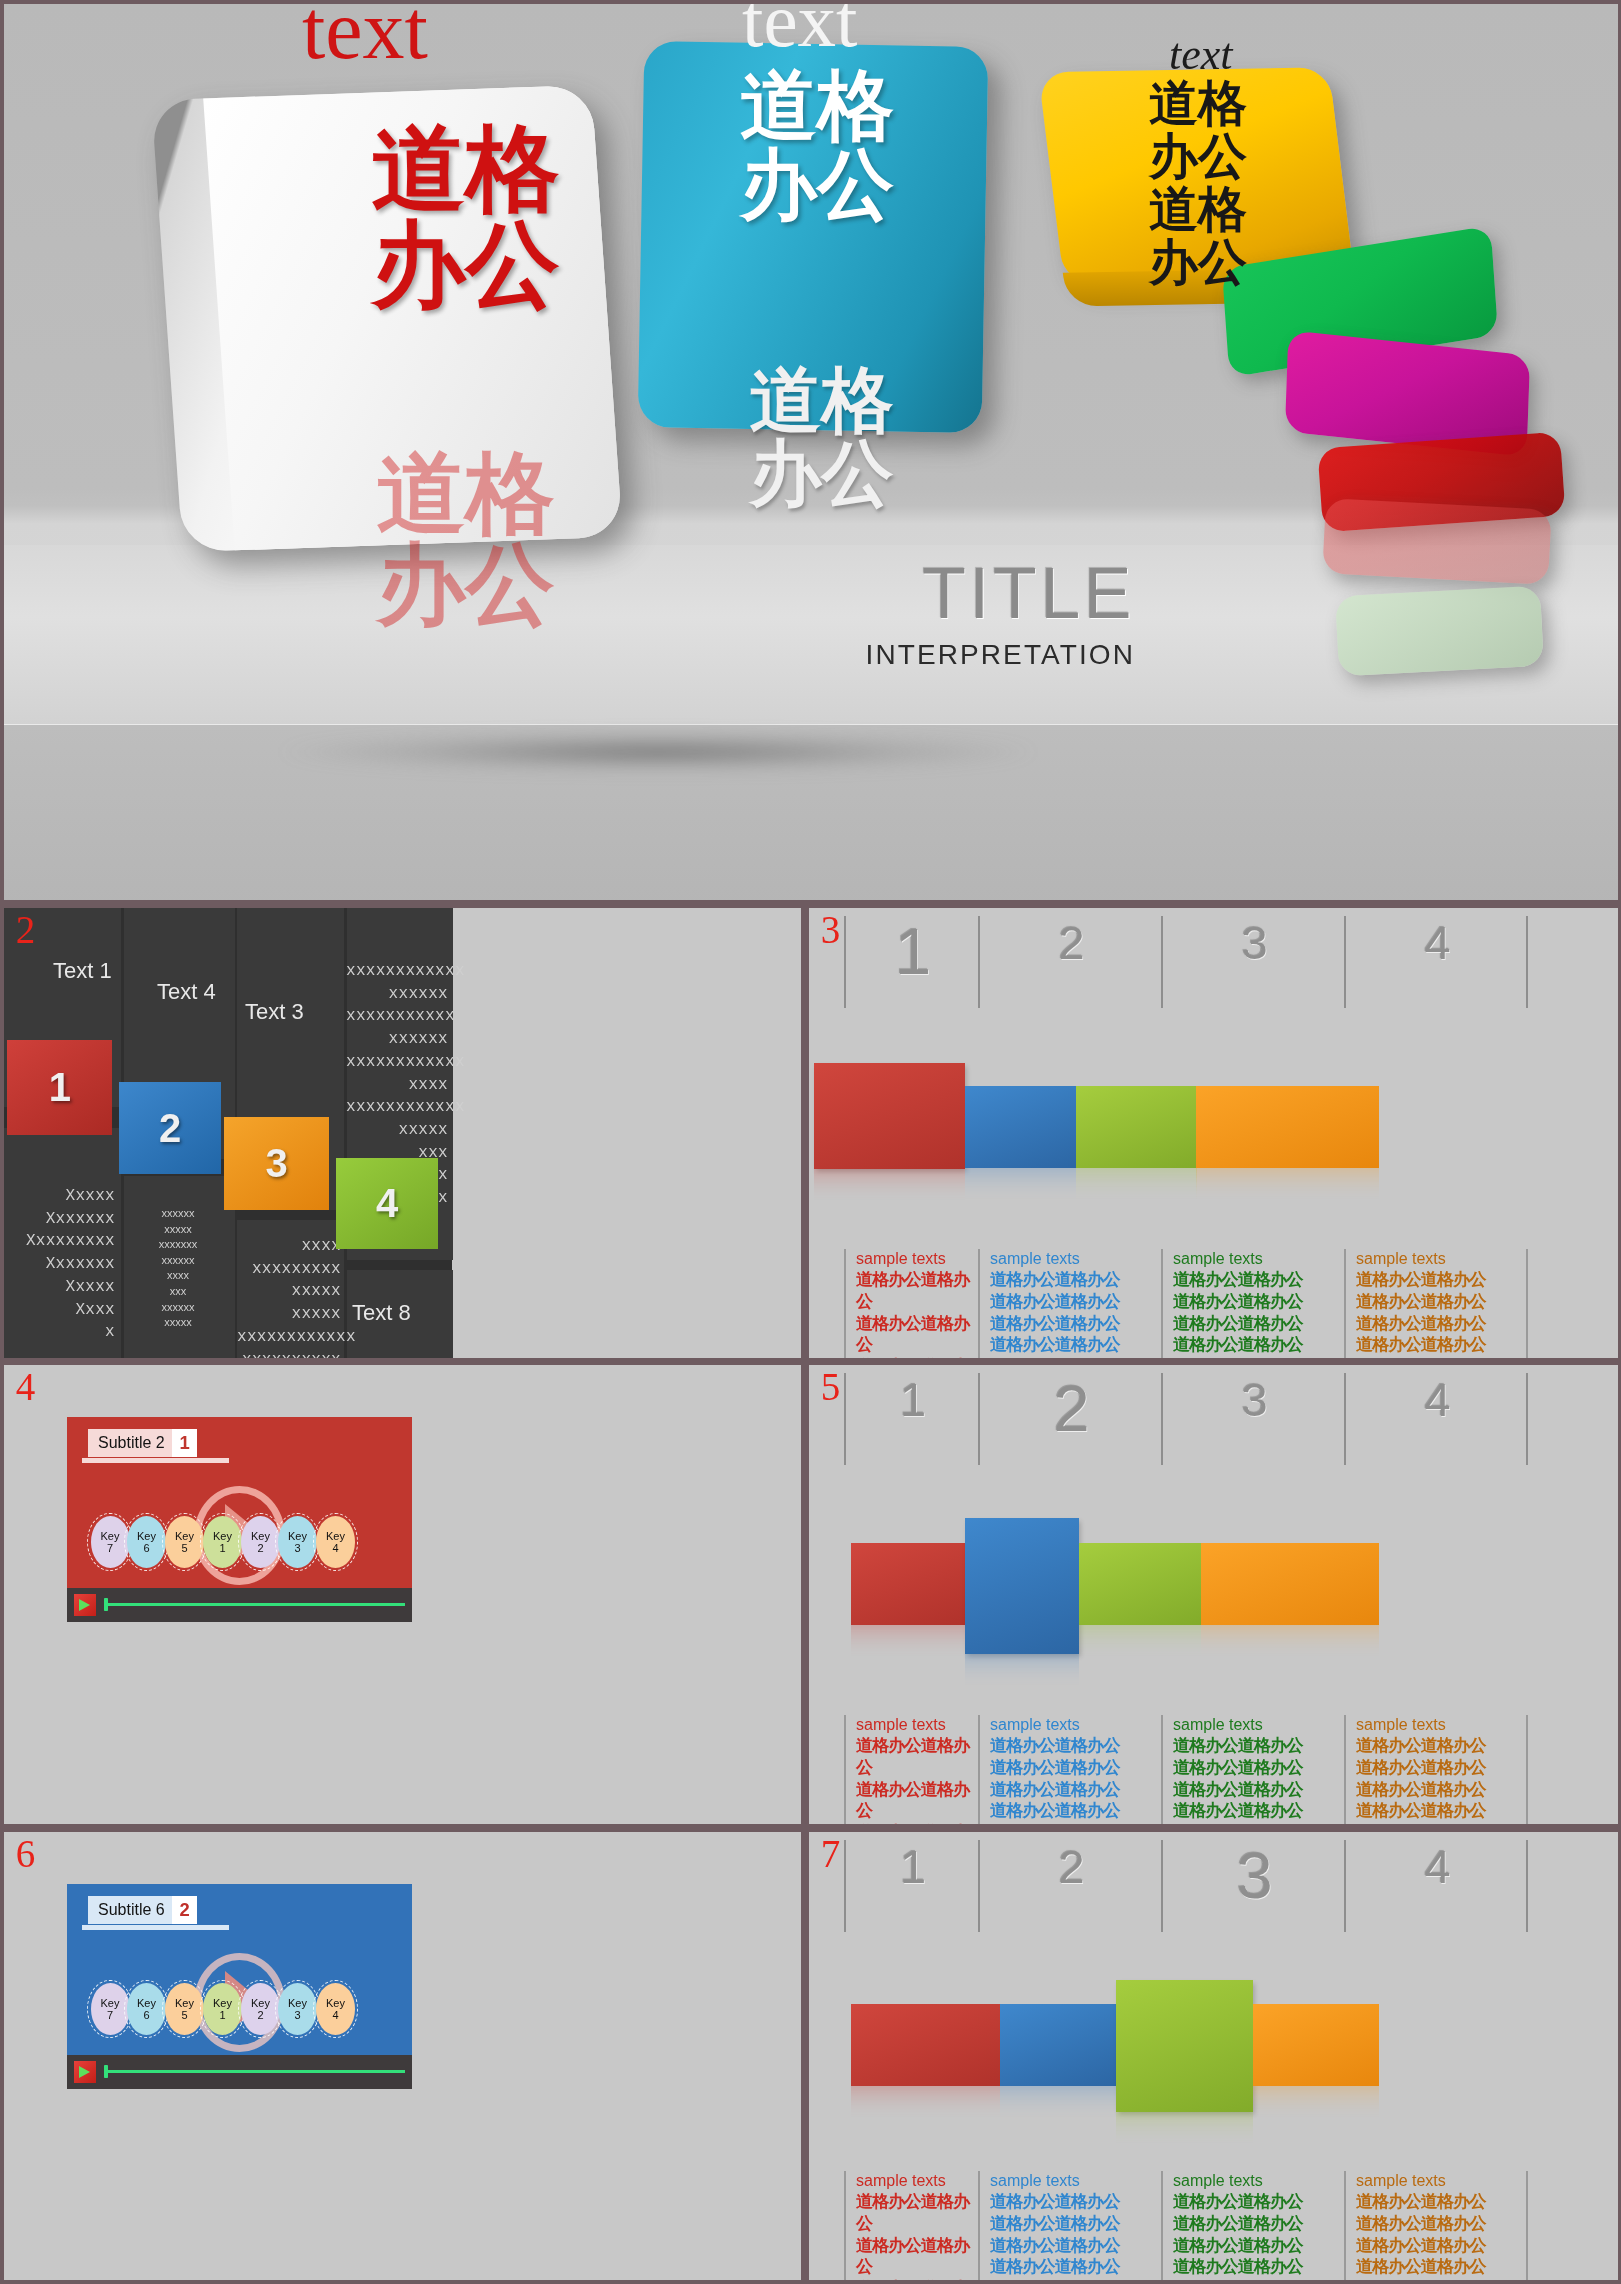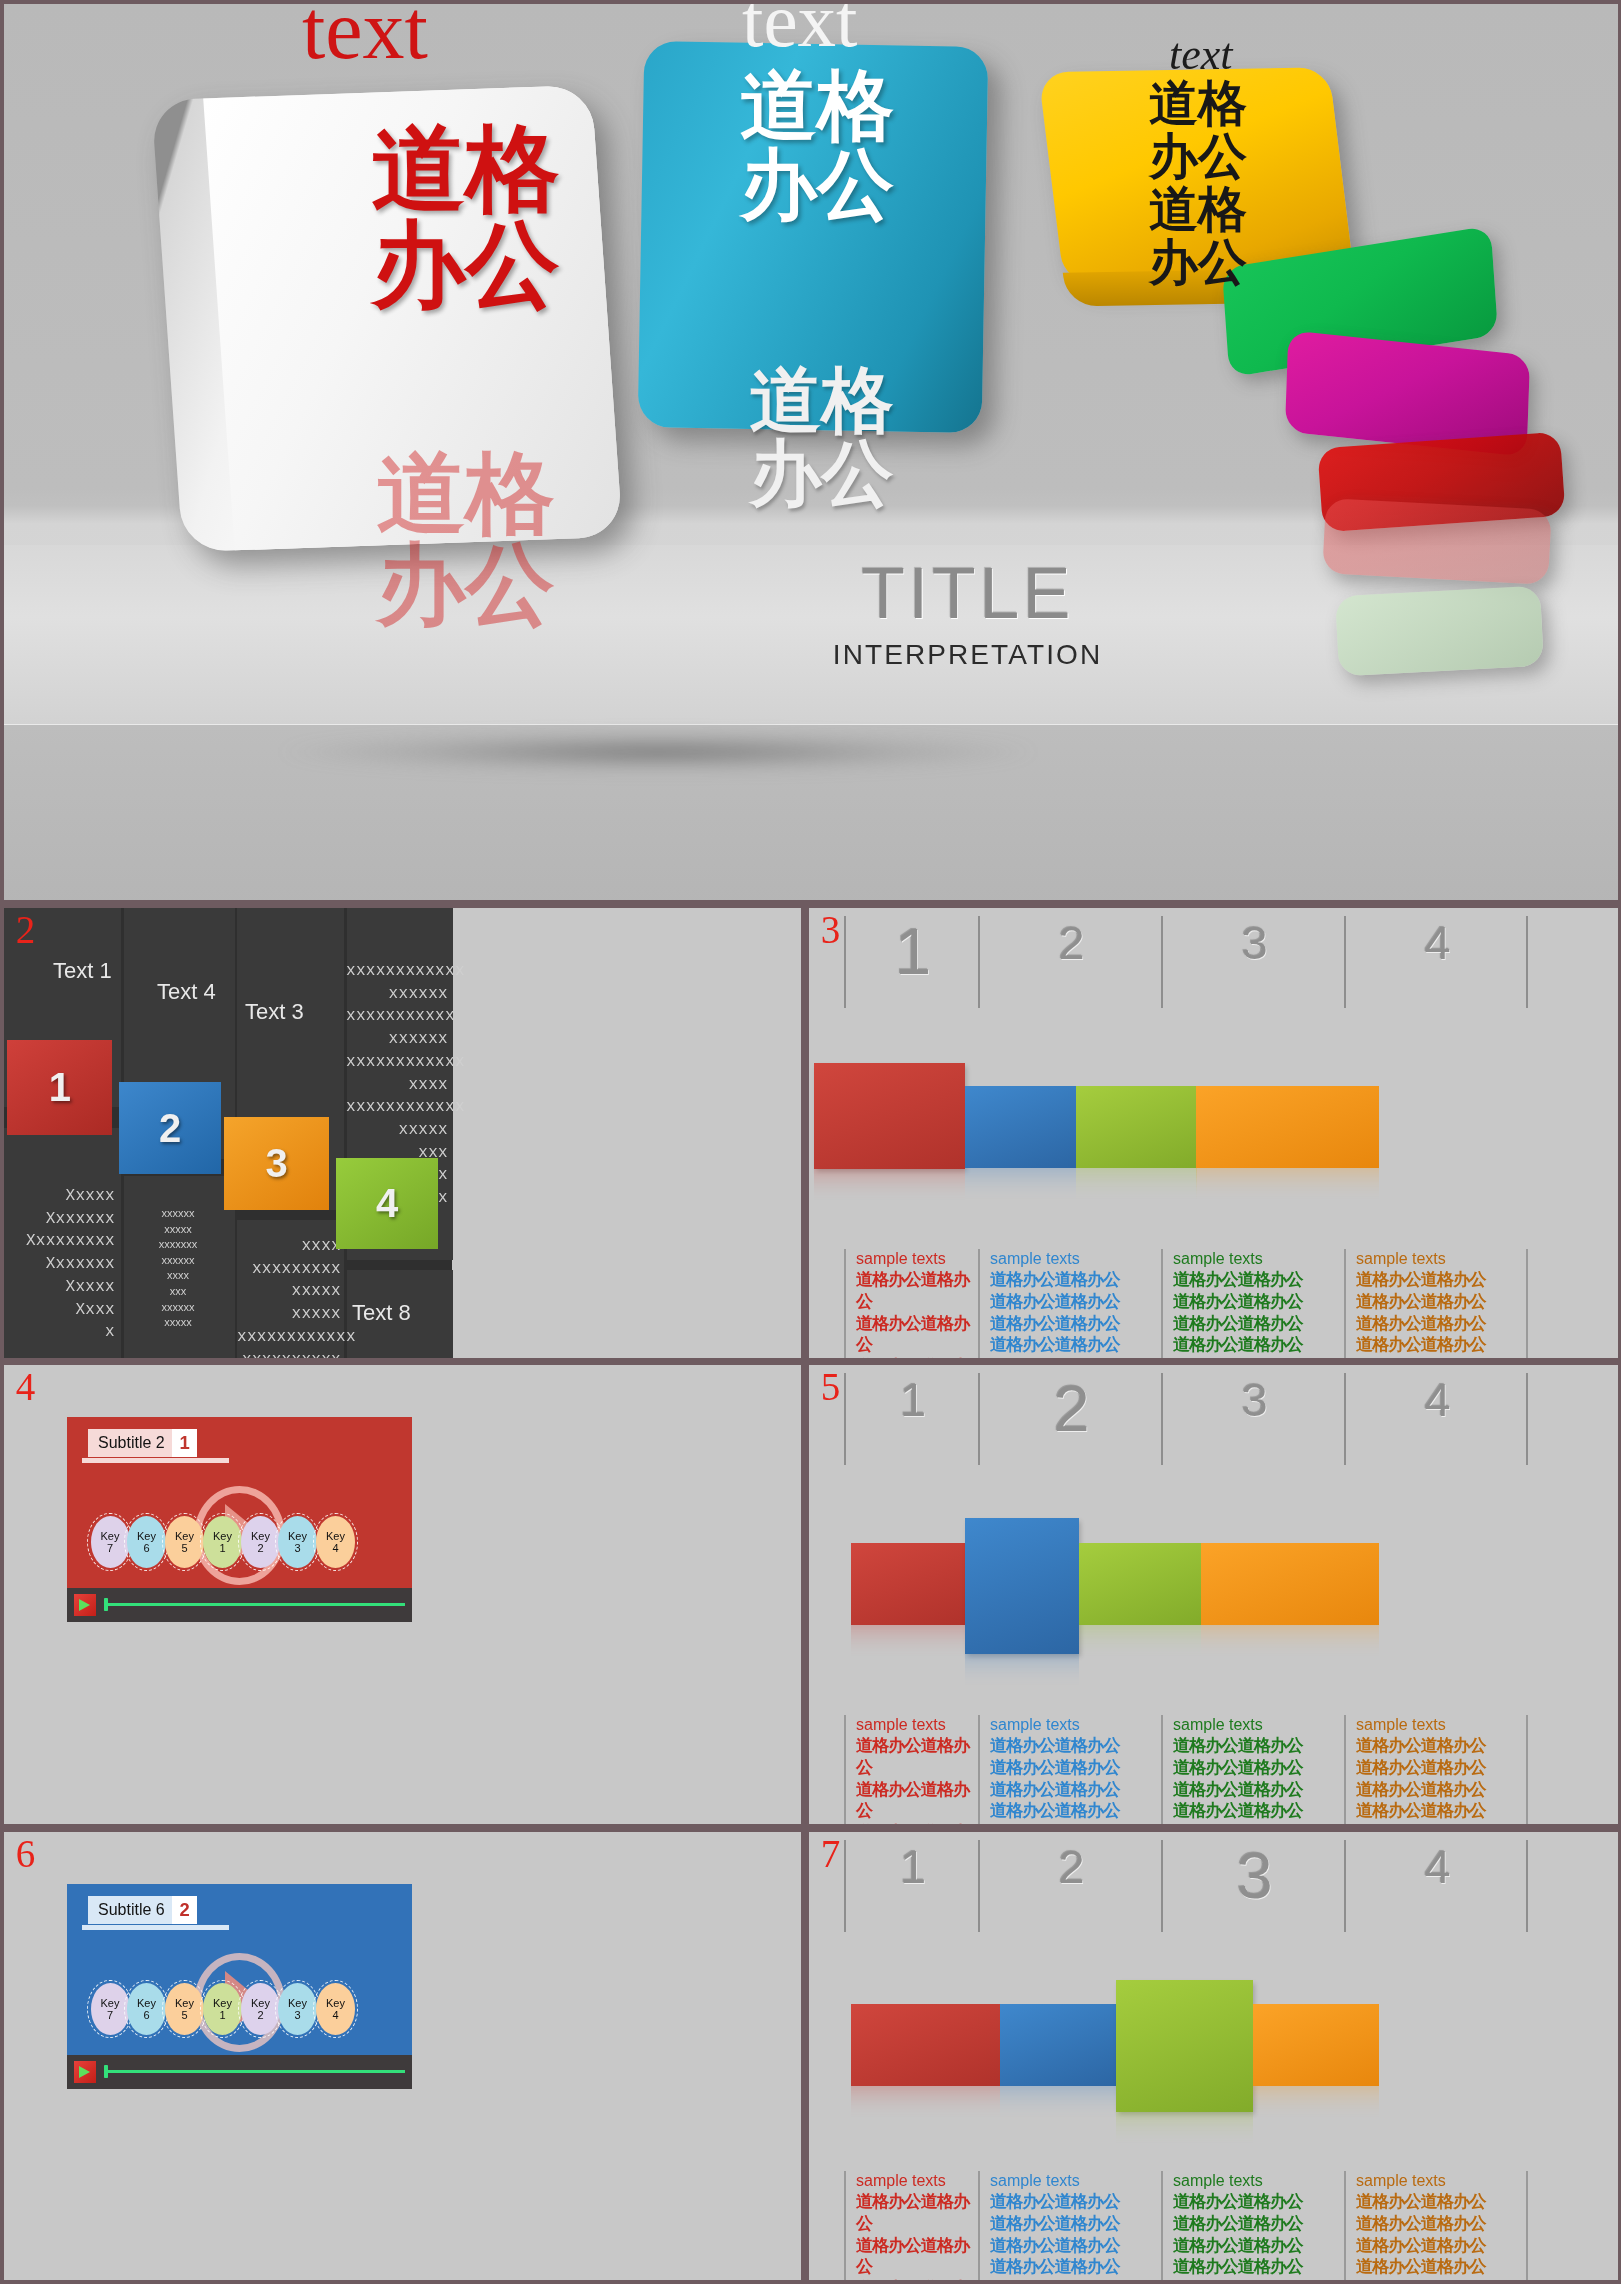--- a/index.html
+++ b/index.html
@@ -10,21 +10,21 @@
   .slide{position:absolute;background:#c8c8c8;border:4.2px solid #6e5b60;box-sizing:border-box;overflow:hidden;}
   .snum{position:absolute;left:11.7px;top:1.7px;font-size:39px;color:#e8231a;font-weight:400;line-height:1;font-family:"Liberation Serif",serif;z-index:40;}
 
   
   #hero{left:0;top:0;width:1622px;height:904px;background:linear-gradient(180deg,#b9b9b9 0%,#bdbdbd 54%,#c0c0c0 56%,#d4d4d4 58%,#d9d9d9 78%,#c4c4c4 82%,#bfbfbf 100%);}
   .hero-band{position:absolute;left:0;top:541px;width:100%;height:180px;background:linear-gradient(180deg,#d8d8d8 0%,#e0e0e0 40%,#d2d2d2 100%);box-shadow:0 -0.8px 0 rgba(255,255,255,.7) inset;}
   .hero-floor{position:absolute;left:0;top:721px;width:100%;height:183px;background:linear-gradient(180deg,#bdbdbd 0%,#b5b5b5 100%);}
   .hero-shadow{position:absolute;left:277px;top:728px;width:754px;height:40px;border-radius:50%;
     background:radial-gradient(ellipse at center,rgba(70,70,70,.55) 0%,rgba(120,120,120,.25) 45%,rgba(150,150,150,0) 72%);filter:blur(7.5px);}
 
-  .title-blk{position:absolute;left:796px;top:553px;width:335px;text-align:center;}
+  .title-blk{position:absolute;left:796px;top:553px;width:335px;text-align:right;}
   .t-main{font-size:72px;letter-spacing:3.4px;color:#8b8b8b;line-height:1;font-weight:400;
      text-shadow:0.8px 0.8px 0 #fff, -0.8px -0.8px 0.8px rgba(90,90,90,.35);}
   .t-sub{font-size:28px;letter-spacing:2.1px;color:#2b2b2b;margin-top:10px;font-weight:400;}
 
   
   .cube-w{position:absolute;left:163px;top:88px;width:440px;height:453px;border-radius:44px;
     transform:rotate(-4deg) skewY(2deg);
     background:linear-gradient(110deg,#8f8f8f 0 6%,#d7d7d7 7%,#f2f2f2 28%,#ffffff 56%,#e9e9e9 84%,#cfcfcf 100%);
     box-shadow:11.7px 15px 28.5px rgba(60,60,60,.45);}
   .cube-w-face{position:absolute;left:52px;top:0;width:388px;height:453px;border-radius:0 44px 44px 0;

